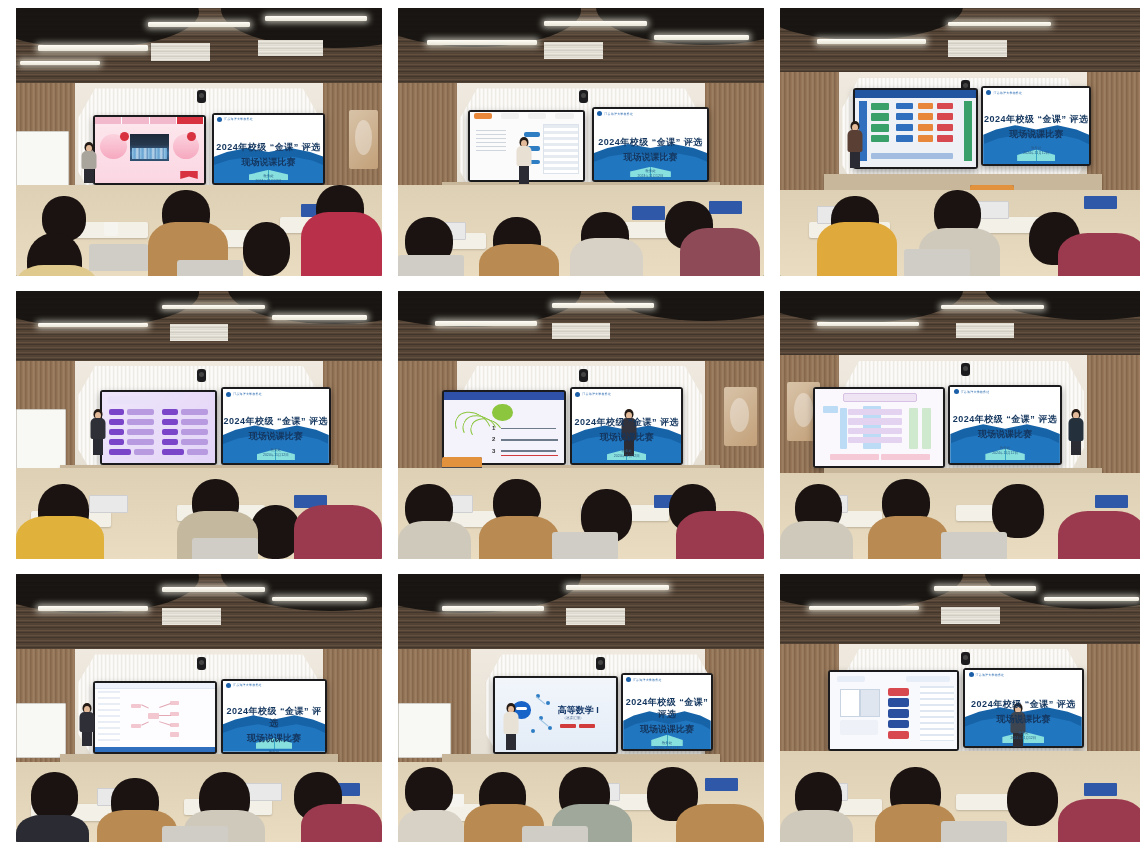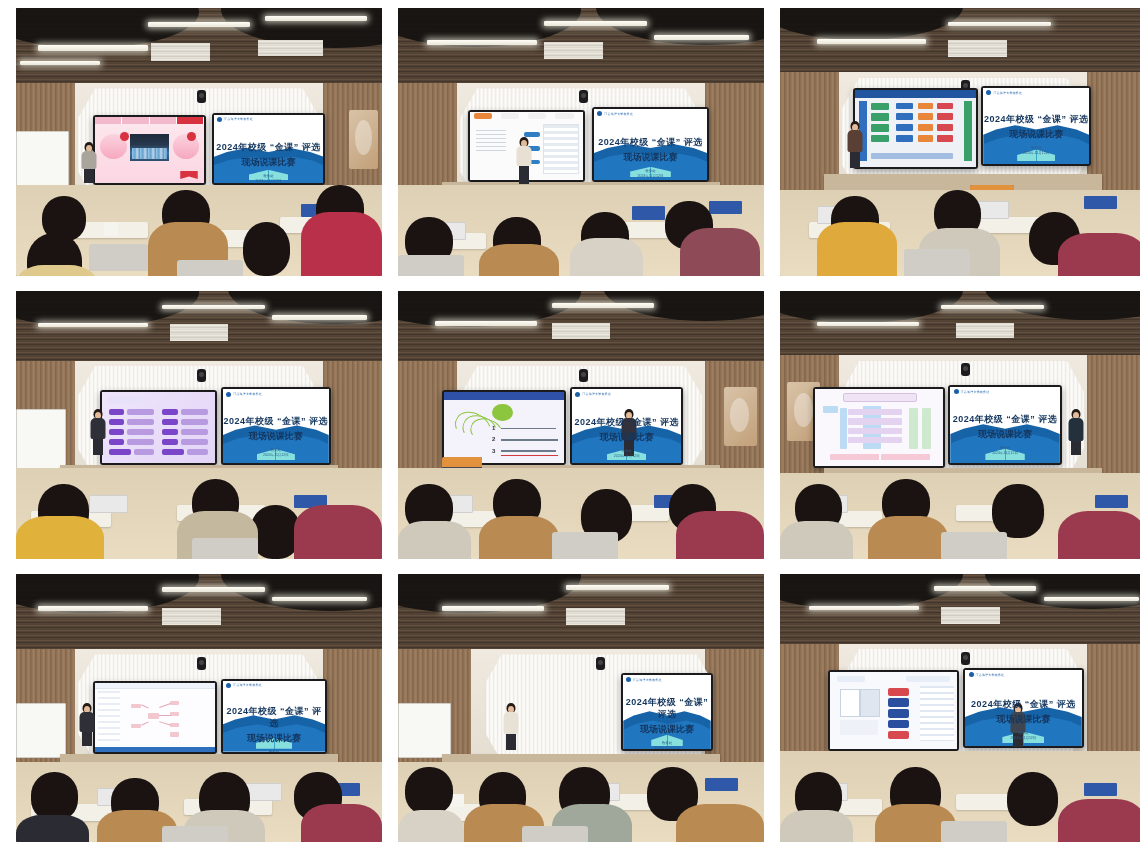--- a/index.html
+++ b/index.html
@@ -894,20 +894,38 @@
       <div class="ceil-panel" style="left:46%;top:42%;width:16%;height:22%;"></div>
       <div class="ceil-lip" style="bottom:0;"></div>
     </div>
     <div class="backwall" style="top:28%;height:44%;"></div>
     <div class="wall-wood-l" style="top:28%;height:44%;width:20%;"></div>
     <div class="wall-wood-r" style="top:28%;height:44%;"></div>
     <div class="surround" style="left:24%;top:30%;width:62%;height:40%;"></div>
     <div class="camera" style="left:54%;top:31%;"></div>
     <div class="whiteboard" style="left:0%;top:48%;width:14%;height:20%;"></div>
 
+    <div class="screen" style="left:26%;top:38%;width:34%;height:29%;">
+      <div class="inner">
+        <div class="sl sl-math">
+          <div class="eicon"></div>
+          <div class="mol" style="left:34%;top:22%;"></div>
+          <div class="mol" style="left:42%;top:32%;"></div>
+          <div class="mol" style="left:36%;top:52%;"></div>
+          <div class="mol" style="left:44%;top:66%;"></div>
+          <div class="mol" style="left:30%;top:70%;"></div>
+          <div class="mline" style="left:34%;top:24%;width:10%;transform:rotate(40deg);"></div>
+          <div class="mline" style="left:36%;top:54%;width:10%;transform:rotate(40deg);"></div>
+          <div class="mt">高等数学 I</div>
+          <div class="ms">（说课汇报）</div>
+          <div class="mtag" style="left:54%;width:13%;"></div>
+          <div class="mtag" style="left:70%;width:13%;"></div>
+        </div>
+      </div>
+    </div>
 
     <div class="screen" style="left:61%;top:37%;width:25%;height:29%;">
       <div class="inner">
         <div class="slide-title">
           <div class="logobar">
               <span class="logodot"></span>
               <span class="logotxt">江苏海洋大学教务处</span>
             </div>
           <div class="wave"></div>
             <div class="wave2"></div>

